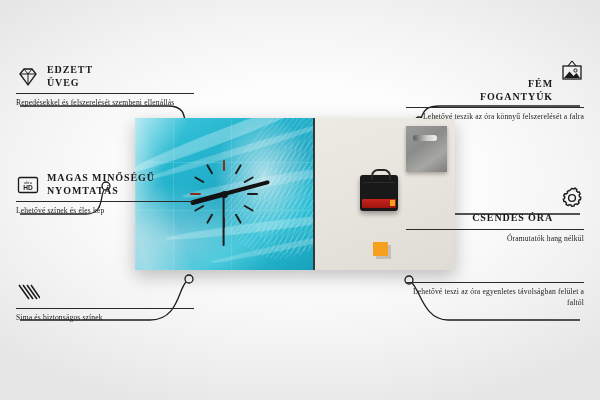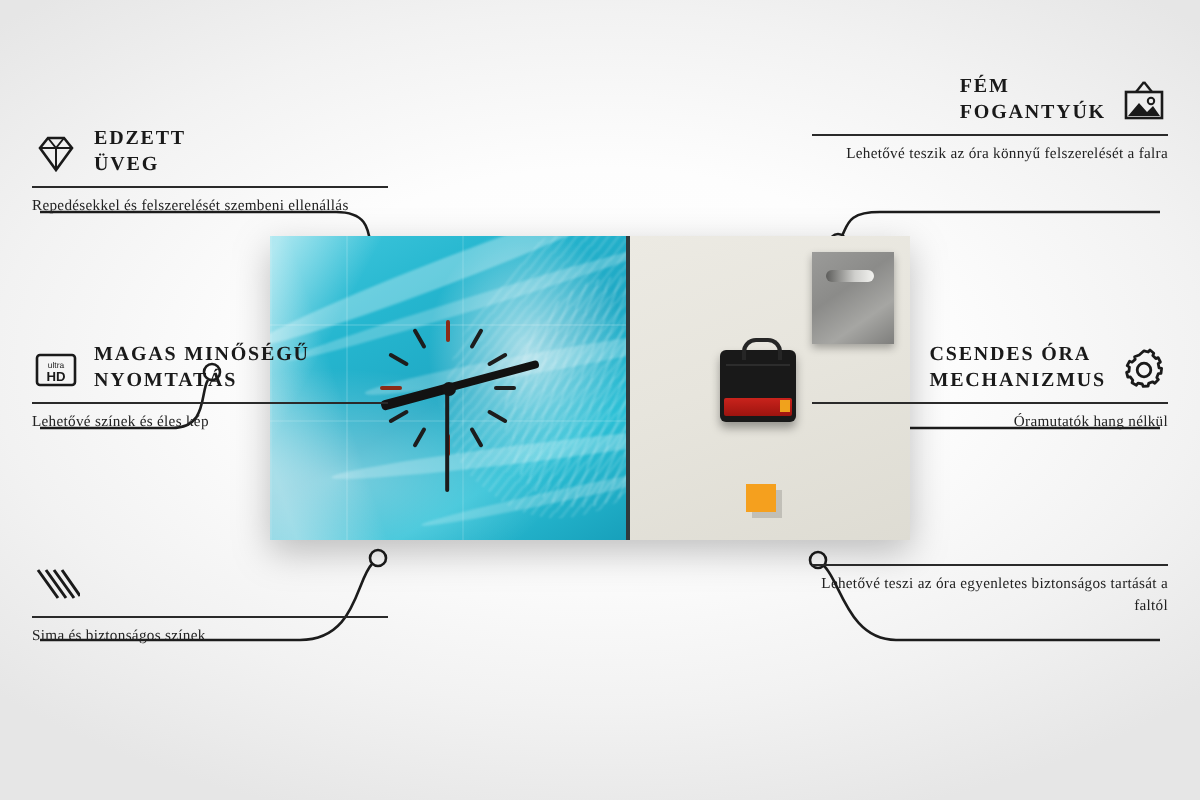--- a/index.html
+++ b/index.html
@@ -71,21 +71,21 @@
   .mech .seam{position:absolute;left:3px;top:7px;width:32px;height:1px;background:#2c2c2c;}
   .foam{position:absolute;left:58px;top:124px;width:15px;height:14px;background:#f5a01e;
     box-shadow:3px 3px 0 rgba(0,0,0,.14);}
 
   
   .callout{position:absolute;width:178px;}
   .callout .head{display:flex;align-items:center;gap:7px;}
   .callout.right .head{flex-direction:row;justify-content:flex-end;}
   .ttl{font-size:10px;font-weight:700;letter-spacing:.9px;color:#1a1a1a;line-height:12.5px;
     text-transform:uppercase;}
-  .callout.right .ttl{}
+  .callout.right .ttl{text-align:right;margin-top:40px;}
   .rule{height:1.4px;background:#2a2a2a;margin:4px 0 4px;}
   .desc{font-size:7.6px;color:#222;line-height:10.5px;letter-spacing:.15px;}
   .callout.right .desc{text-align:right;}
   .ico{width:24px;height:24px;flex:0 0 24px;display:flex;align-items:center;justify-content:center;}
   .ico svg{display:block;}
 
   .c-edzett{left:16px;top:38px;margin-top:26px;}
   .c-hd{left:16px;top:172px;}
   .c-csiszolt{left:16px;top:280px;}
   .c-fem{left:406px;top:38px;}
@@ -243,30 +243,30 @@
           <path d="M4 18 L9.5 11.5 L13.5 16 L16.5 13 L20 18 Z" fill="#1a1a1a"></path>
         </svg>
       </span>
     </div>
     <div class="rule"></div>
     <div class="desc">Lehetővé teszik az óra könnyű felszerelését a falra</div>
   </div>
 
   <div class="callout right c-csendes">
     <div class="head">
-      <span class="ttl"><span>CSENDES ÓRA</span><br><span>MECHANIZMUS</span></span>
+      <span class="ttl"><span>CSENDES ÓRA</span><br></span>
       <span class="ico">
         <svg width="24" height="24" viewBox="0 0 24 24">
           <path d="M12 2.4 l2.1 .6 .9-1.0 1.9 1.6 -.5 1.2 1.5 1.5 1.2-.5 1.1 2.2 -1.1 .8 .4 2.1 1.3 .3 -.3 2.5 -1.3 .1 -.8 2.0 .8 1.0 -1.8 1.8 -1.1-.7 -2.0 .8 -.2 1.3 -2.5 .2 -.5-1.2 -2.1-.4 -.8 1.0 -2.2-1.2 .4-1.2 -1.2-1.7 -1.3 .1 -.6-2.4 1.2-.5 .2-2.1 -1.1-.8 1.2-2.2 1.2 .5 1.6-1.4 -.3-1.3 2.3-.9z" fill="none" stroke="#1a1a1a" stroke-width="1.4" stroke-linejoin="round"></path>
           <circle cx="12" cy="12" r="3.4" fill="none" stroke="#1a1a1a" stroke-width="1.4"></circle>
         </svg>
       </span>
     </div>
     <div class="rule"></div>
     <div class="desc">Óramutatók hang nélkül</div>
   </div>
 
   <div class="callout right c-hab">
     <div class="rule"></div>
-    <div class="desc">Lehetővé teszi az óra egyenletes biztonságos tartását a faltól</div>
+    <div class="desc">Lehetővé teszi az óra egyenletes távolságban felület a faltól</div>
   </div>
 
 </div>
 
 </body></html>

